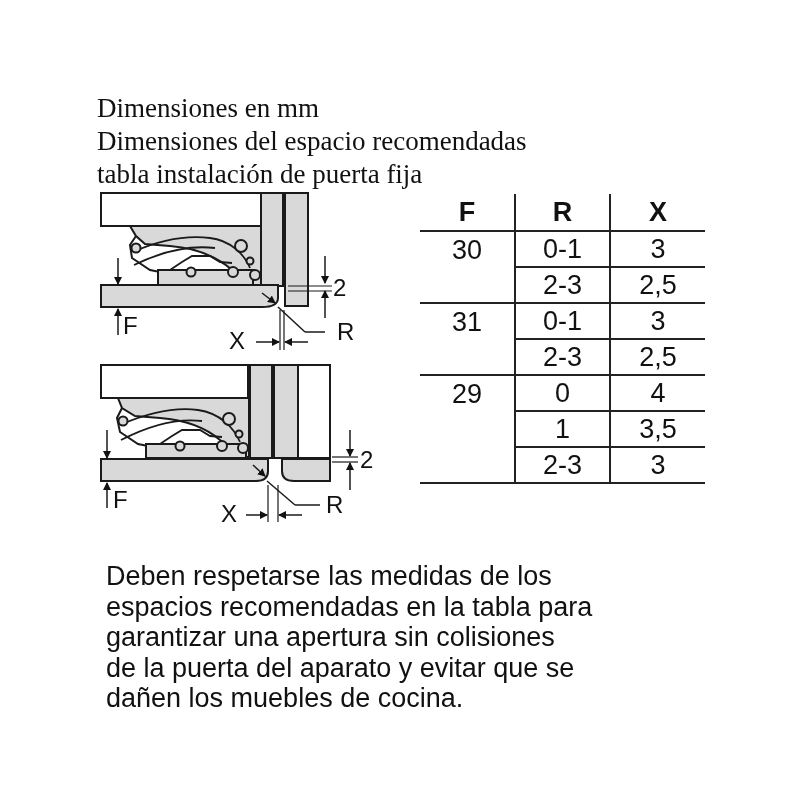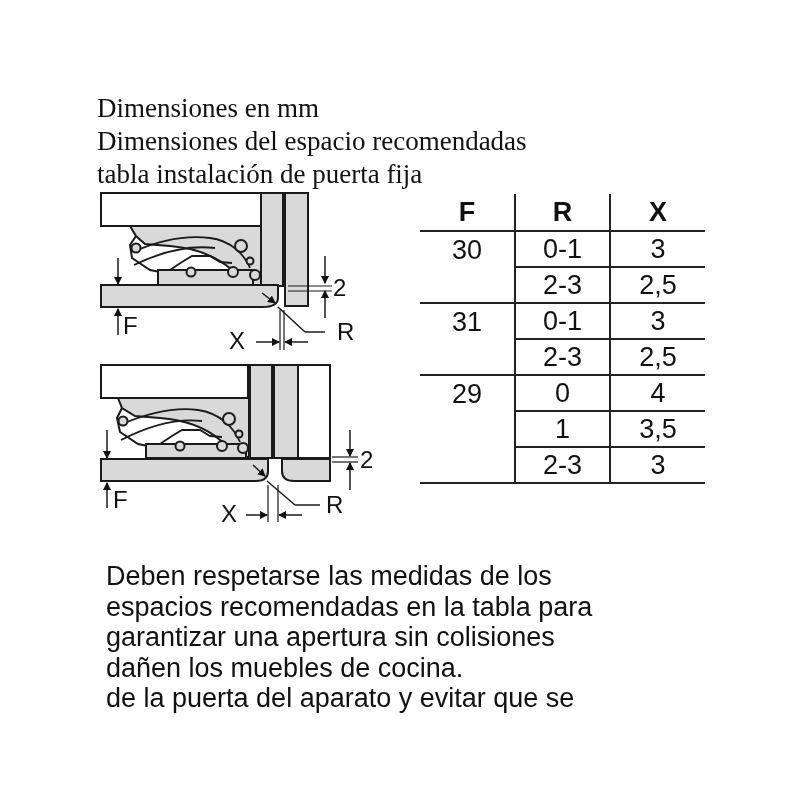--- a/index.html
+++ b/index.html
@@ -173,15 +173,15 @@
       <td class="bt bl bb">2-3</td>
       <td class="bt bl bb">3</td>
     </tr>
   </tbody>
 </table>
 
 <div class="note">
   <div>Deben respetarse las medidas de los</div>
   <div>espacios recomendadas en la tabla para</div>
   <div>garantizar una apertura sin colisiones</div>
+  <div>de la puerta del aparato y evitar que se</div>
   <div>dañen los muebles de cocina.</div>
-  <div>de la puerta del aparato y evitar que se</div>
 </div>
 
 </body></html>

